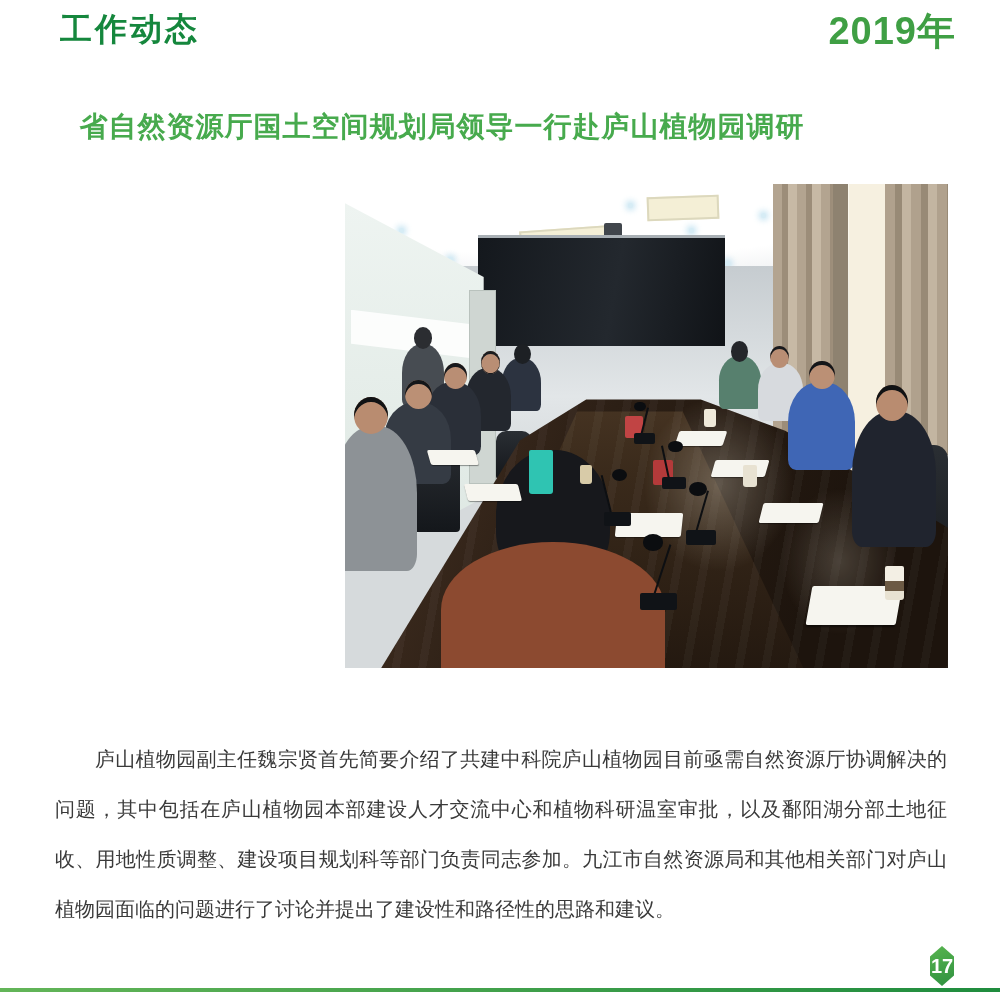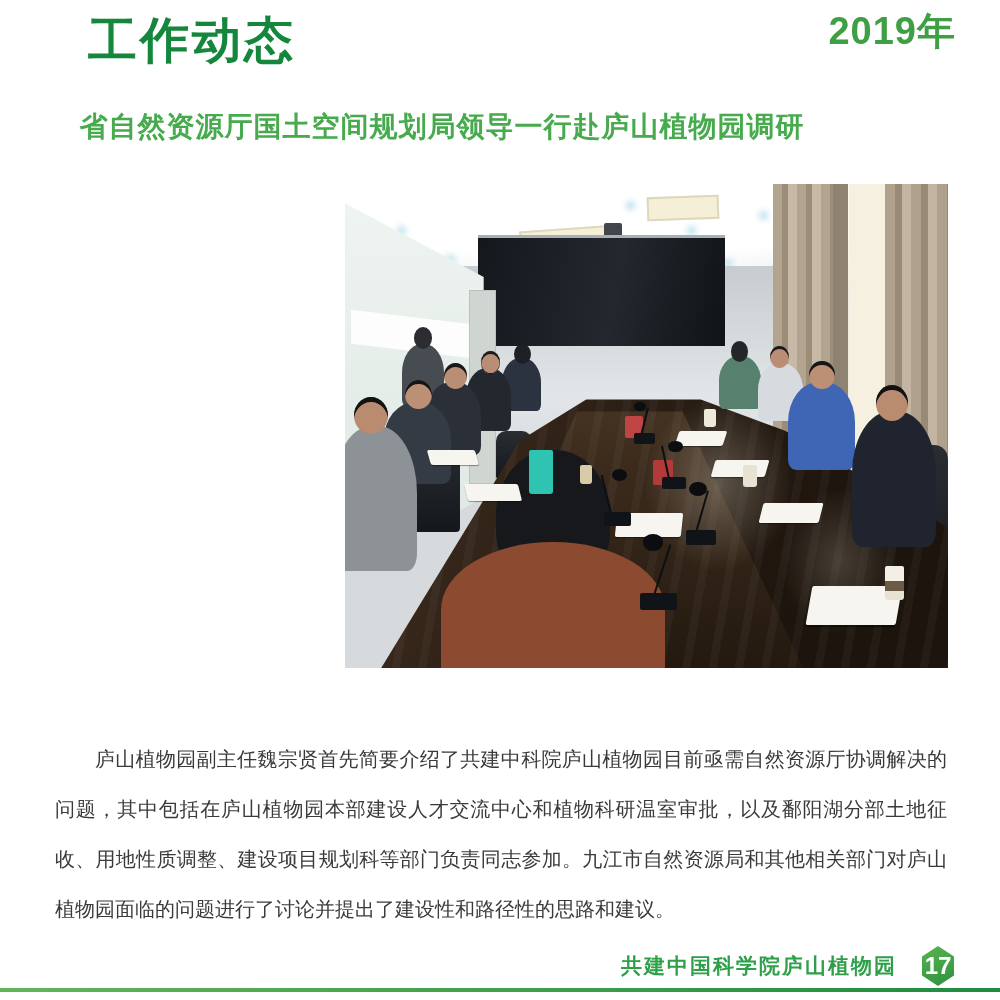--- a/index.html
+++ b/index.html
@@ -2,21 +2,21 @@
 <html><head>
 <meta charset="utf-8">
 <style>
   * { margin:0; padding:0; box-sizing:border-box; }
   html,body { background:#fff; }
   body { font-family:"Liberation Sans","DejaVu Sans",sans-serif; }
   .page { position:relative; width:1000px; height:1000px; background:#ffffff; overflow:hidden; }
 
   
   .masthead-left { position:absolute; left:60px; top:8px; font-family:"Liberation Serif","DejaVu Serif",serif;
-    font-weight:bold; font-size:49px; color:#15873d; letter-spacing:3px;margin-left:28px; }
+    font-weight:bold; font-size:32px; color:#15873d; letter-spacing:3px; }
   .masthead-right { position:absolute; right:44px; top:6px; display:flex; align-items:center; gap:12px;justify-content:flex-end; }
   .year { font-size:38px; font-weight:bold; color:#3f9f44; letter-spacing:1px; }
   .badge { display:flex; align-items:center; background:linear-gradient(135deg,#7abc45,#2f9140);
     border-radius:9px; padding:4px 7px 4px 10px; height:48px; }
   .badge-main { color:#fff; font-weight:bold; font-size:30px; letter-spacing:2px; line-height:1; }
   .badge-issue { writing-mode:vertical-rl; text-orientation:upright; color:#fff; font-size:10px;
     line-height:1; margin-left:4px; letter-spacing:1px; }
 
   
   .article-title { position:absolute; left:0; top:108px; width:884px; text-align:center;
@@ -24,23 +24,23 @@
 
   
   .col-left { position:absolute; left:55px; top:178px; width:289px; font-size:20px; line-height:47px;
     color:#3a3a3a; text-align:justify; text-indent:2em; }
   .para-wide { position:absolute; left:55px; top:734px; width:892px; font-size:20px; line-height:50px;
     color:#3a3a3a; text-align:justify; text-indent:2em; }
 
   
   .footer-box { position:absolute; right:46px; bottom:14px; display:flex; align-items:center; gap:9px; }
   .footer-text { font-size:21px; font-weight:bold; color:#2fa04a; letter-spacing:2px; }
-  .hexagon { width:32px; height:40px; background:linear-gradient(160deg,#58b44f,#2f9140);
+  .hexagon { width:24px; height:40px; background:linear-gradient(160deg,#58b44f,#2f9140);
     clip-path:polygon(50% 0,100% 26%,100% 74%,50% 100%,0 74%,0 26%);
-    display:flex; align-items:center; justify-content:center; color:#fff; font-size:24px; font-weight:bold;margin-left:16px; }
+    display:flex; align-items:center; justify-content:center; color:#fff; font-size:20px; font-weight:bold;margin-left:16px; }
   .footer-rule { position:absolute; left:0; bottom:8px; width:1000px; height:4px;
     background:linear-gradient(90deg,#63b558,#1f8c3e); }
 
   
   .photo { position:absolute; left:345px; top:184px; width:603px; height:484px; overflow:hidden;
     background:#d6dadc; }
   .photo * { position:absolute; }
   .ceiling { left:0; top:0; width:100%; height:42%;
     background:radial-gradient(130% 120% at 40% -30%, #ffffff 55%, #dfe3e6 78%, #c9ced2 100%);
     clip-path:polygon(0 0,100% 0,100% 55%,72% 72%,52% 100%,22% 95%,0 72%); }
@@ -196,18 +196,17 @@
 
     <div class="cup" style="left:59.5%;top:46.5%;width:2%;height:3.8%;background:#efe9da;"></div>
     <div class="cup" style="left:66%;top:58%;width:2.4%;height:4.6%;background:#e8e2d2;"></div>
     <div class="cup" style="left:89.5%;top:79%;width:3.2%;height:7%;background:linear-gradient(#f3efe4 45%,#6c5a44 45%,#6c5a44 75%,#e8e2d2 75%);"></div>
     <div class="cup" style="left:39%;top:58%;width:2%;height:4%;background:#d8cba8;"></div>
   </div>
 
   <div class="para-wide">庐山植物园副主任魏宗贤首先简要介绍了共建中科院庐山植物园目前亟需自然资源厅协调解决的问题，其中包括在庐山植物园本部建设人才交流中心和植物科研温室审批，以及鄱阳湖分部土地征收、用地性质调整、建设项目规划科等部门负责同志参加。九江市自然资源局和其他相关部门对庐山植物园面临的问题进行了讨论并提出了建设性和路径性的思路和建议。</div>
 
   <div class="footer-box">
-    <span class="footer-text">共建中国科学院庐山植物园</span>
     <span class="hexagon">17</span>
   </div>
   <div class="footer-rule"></div>
 
 </div>
 
 </body></html>

